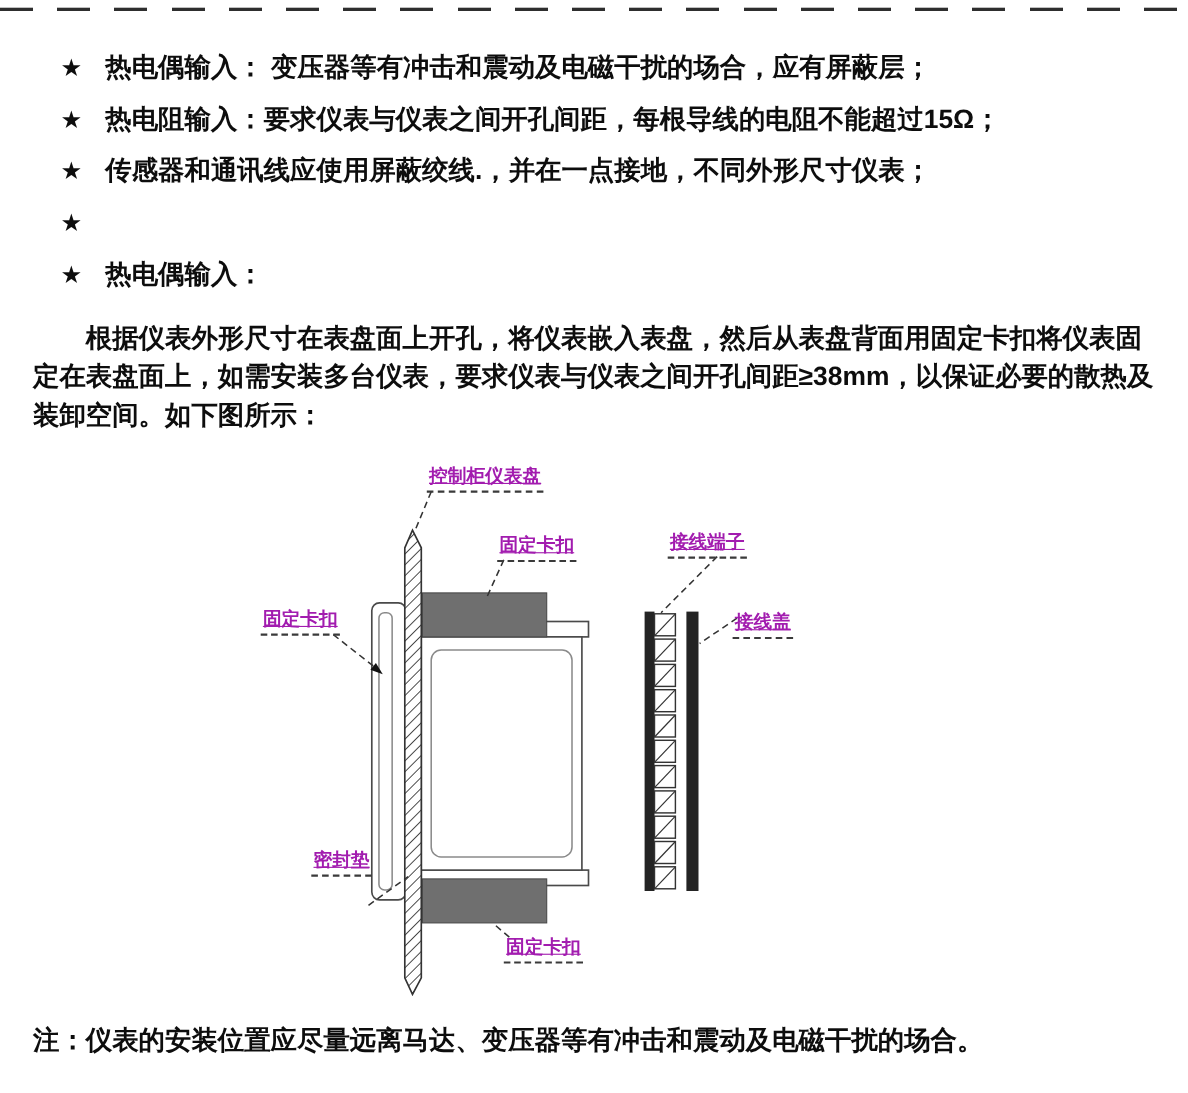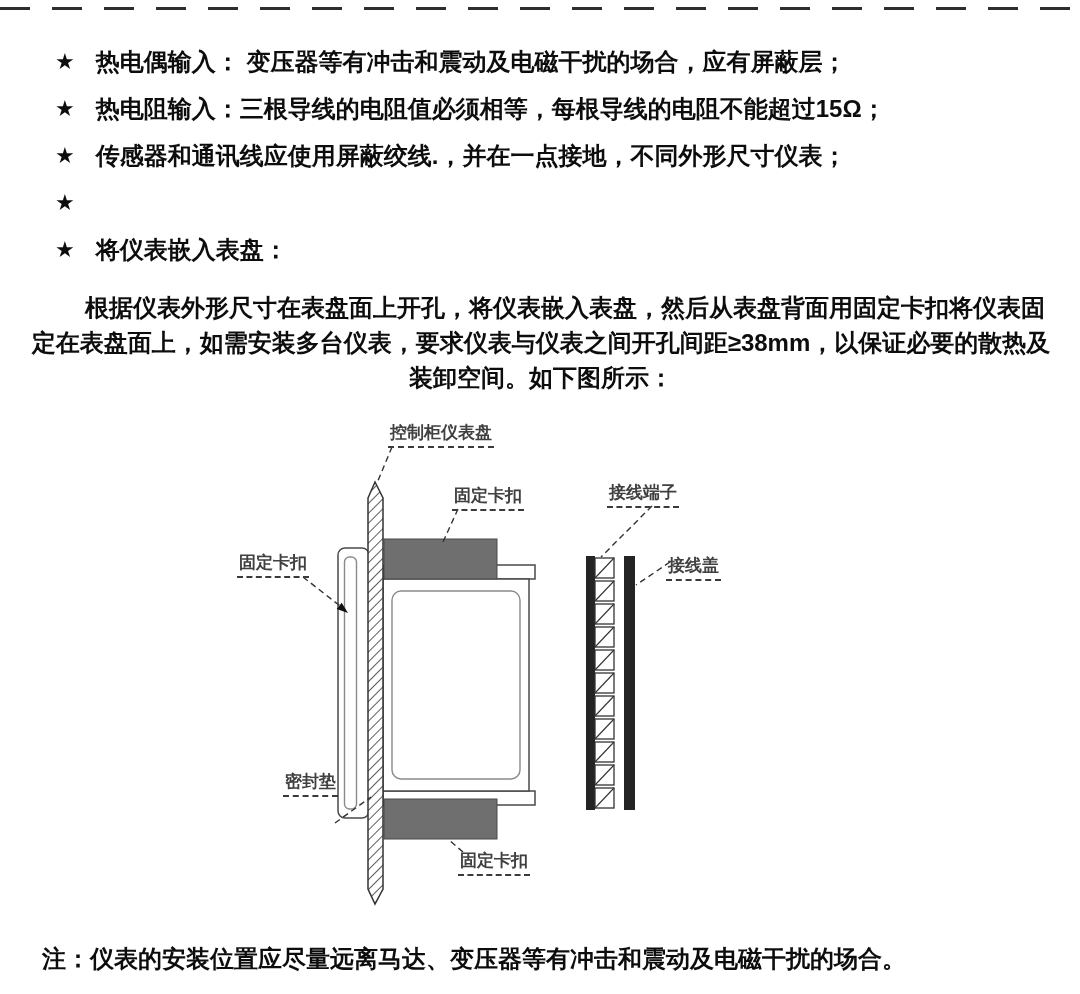--- a/index.html
+++ b/index.html
@@ -9,30 +9,30 @@
   }
   .top-dashes{
     position:absolute;left:0;top:7px;width:1080px;height:3px;
     background:repeating-linear-gradient(90deg,#2e2e2e 0 30px,transparent 30px 52px);
   }
   .bullets{position:absolute;left:55px;top:48px;margin:0;padding:0;list-style:none;width:990px;}
   .bullets li{display:flex;gap:21px;margin-bottom:19px;font-size:24px;font-weight:bold;line-height:28px;}
   .star{font-size:22px;line-height:28px;flex:0 0 auto;}
   .para{
     position:absolute;left:30px;top:290px;width:1022px;margin:0;
-    font-size:24px;font-weight:bold;line-height:35px;text-indent:2em;text-align:center;
+    font-size:24px;font-weight:bold;line-height:35px;text-indent:2em;
   }
   .note{
-    position:absolute;left:30px;top:932px;width:1022px;margin:12px;
+    position:absolute;left:30px;top:932px;width:1022px;margin:0;
     font-size:24px;font-weight:bold;line-height:30px;
   }
   .diagram-svg{position:absolute;left:0;top:0;}
   .dlabel{
-    position:absolute;font-size:17px;font-weight:600;color:#404040;
-    padding:0 2px 3px 2px;border-bottom:2px dashed #3a3a3a;white-space:nowrap;line-height:20px;
+    position:absolute;font-size:17px;font-weight:600;color:#a21caf;
+    padding:0 2px 3px 2px;border-bottom:2px dashed #3a3a3a;white-space:nowrap;line-height:20px;text-decoration:underline;
   }
   
   .outline{fill:#ffffff;stroke:#4a4a4a;stroke-width:1.5;}
   .inner-outline{fill:none;stroke:#8a8a8a;stroke-width:1.4;}
   .clip{fill:#6f6f6f;stroke:#4a4a4a;stroke-width:1;}
   .tcell{fill:#ffffff;stroke:#333333;stroke-width:1.3;}
   .tdiag{stroke:#333333;stroke-width:1.1;}
   .darkbar{fill:#242424;stroke:none;}
   .leader{fill:none;stroke:#333333;stroke-width:1.4;stroke-dasharray:6 4;}
   .arrow{fill:#111111;stroke:none;}
@@ -44,32 +44,32 @@
 
   <div class="top-dashes"></div>
 
   <ul class="bullets">
     <li>
       <span class="star">★</span>
       <span>热电偶输入： 变压器等有冲击和震动及电磁干扰的场合，应有屏蔽层；</span>
     </li>
     <li>
       <span class="star">★</span>
-      <span>热电阻输入：三根导线的电阻值必须相等，每根导线的电阻不能超过15Ω；</span>
+      <span>热电阻输入：要求仪表与仪表之间开孔间距，每根导线的电阻不能超过15Ω；</span>
     </li>
     <li>
       <span class="star">★</span>
       <span>传感器和通讯线应使用屏蔽绞线.，并在一点接地，不同外形尺寸仪表；</span>
     </li>
     <li>
       <span class="star">★</span>
     </li>
     <li>
       <span class="star">★</span>
-      <span>将仪表嵌入表盘：</span>
+      <span>热电偶输入：</span>
     </li>
   </ul>
 
   <p class="para">根据仪表外形尺寸在表盘面上开孔，将仪表嵌入表盘，然后从表盘背面用固定卡扣将仪表固定在表盘面上，如需安装多台仪表，要求仪表与仪表之间开孔间距≥38mm，以保证必要的散热及装卸空间。如下图所示：</p>
 
   <svg class="diagram-svg" width="1080" height="994" viewBox="0 0 1080 994" xmlns="http://www.w3.org/2000/svg">
     <defs>
       <pattern id="hatch" width="7" height="7" patternUnits="userSpaceOnUse" patternTransform="rotate(45)">
         <rect width="7" height="7" fill="#ffffff"></rect>
         <line x1="0" y1="0" x2="0" y2="7" stroke="#333333" stroke-width="1.6"></line>

